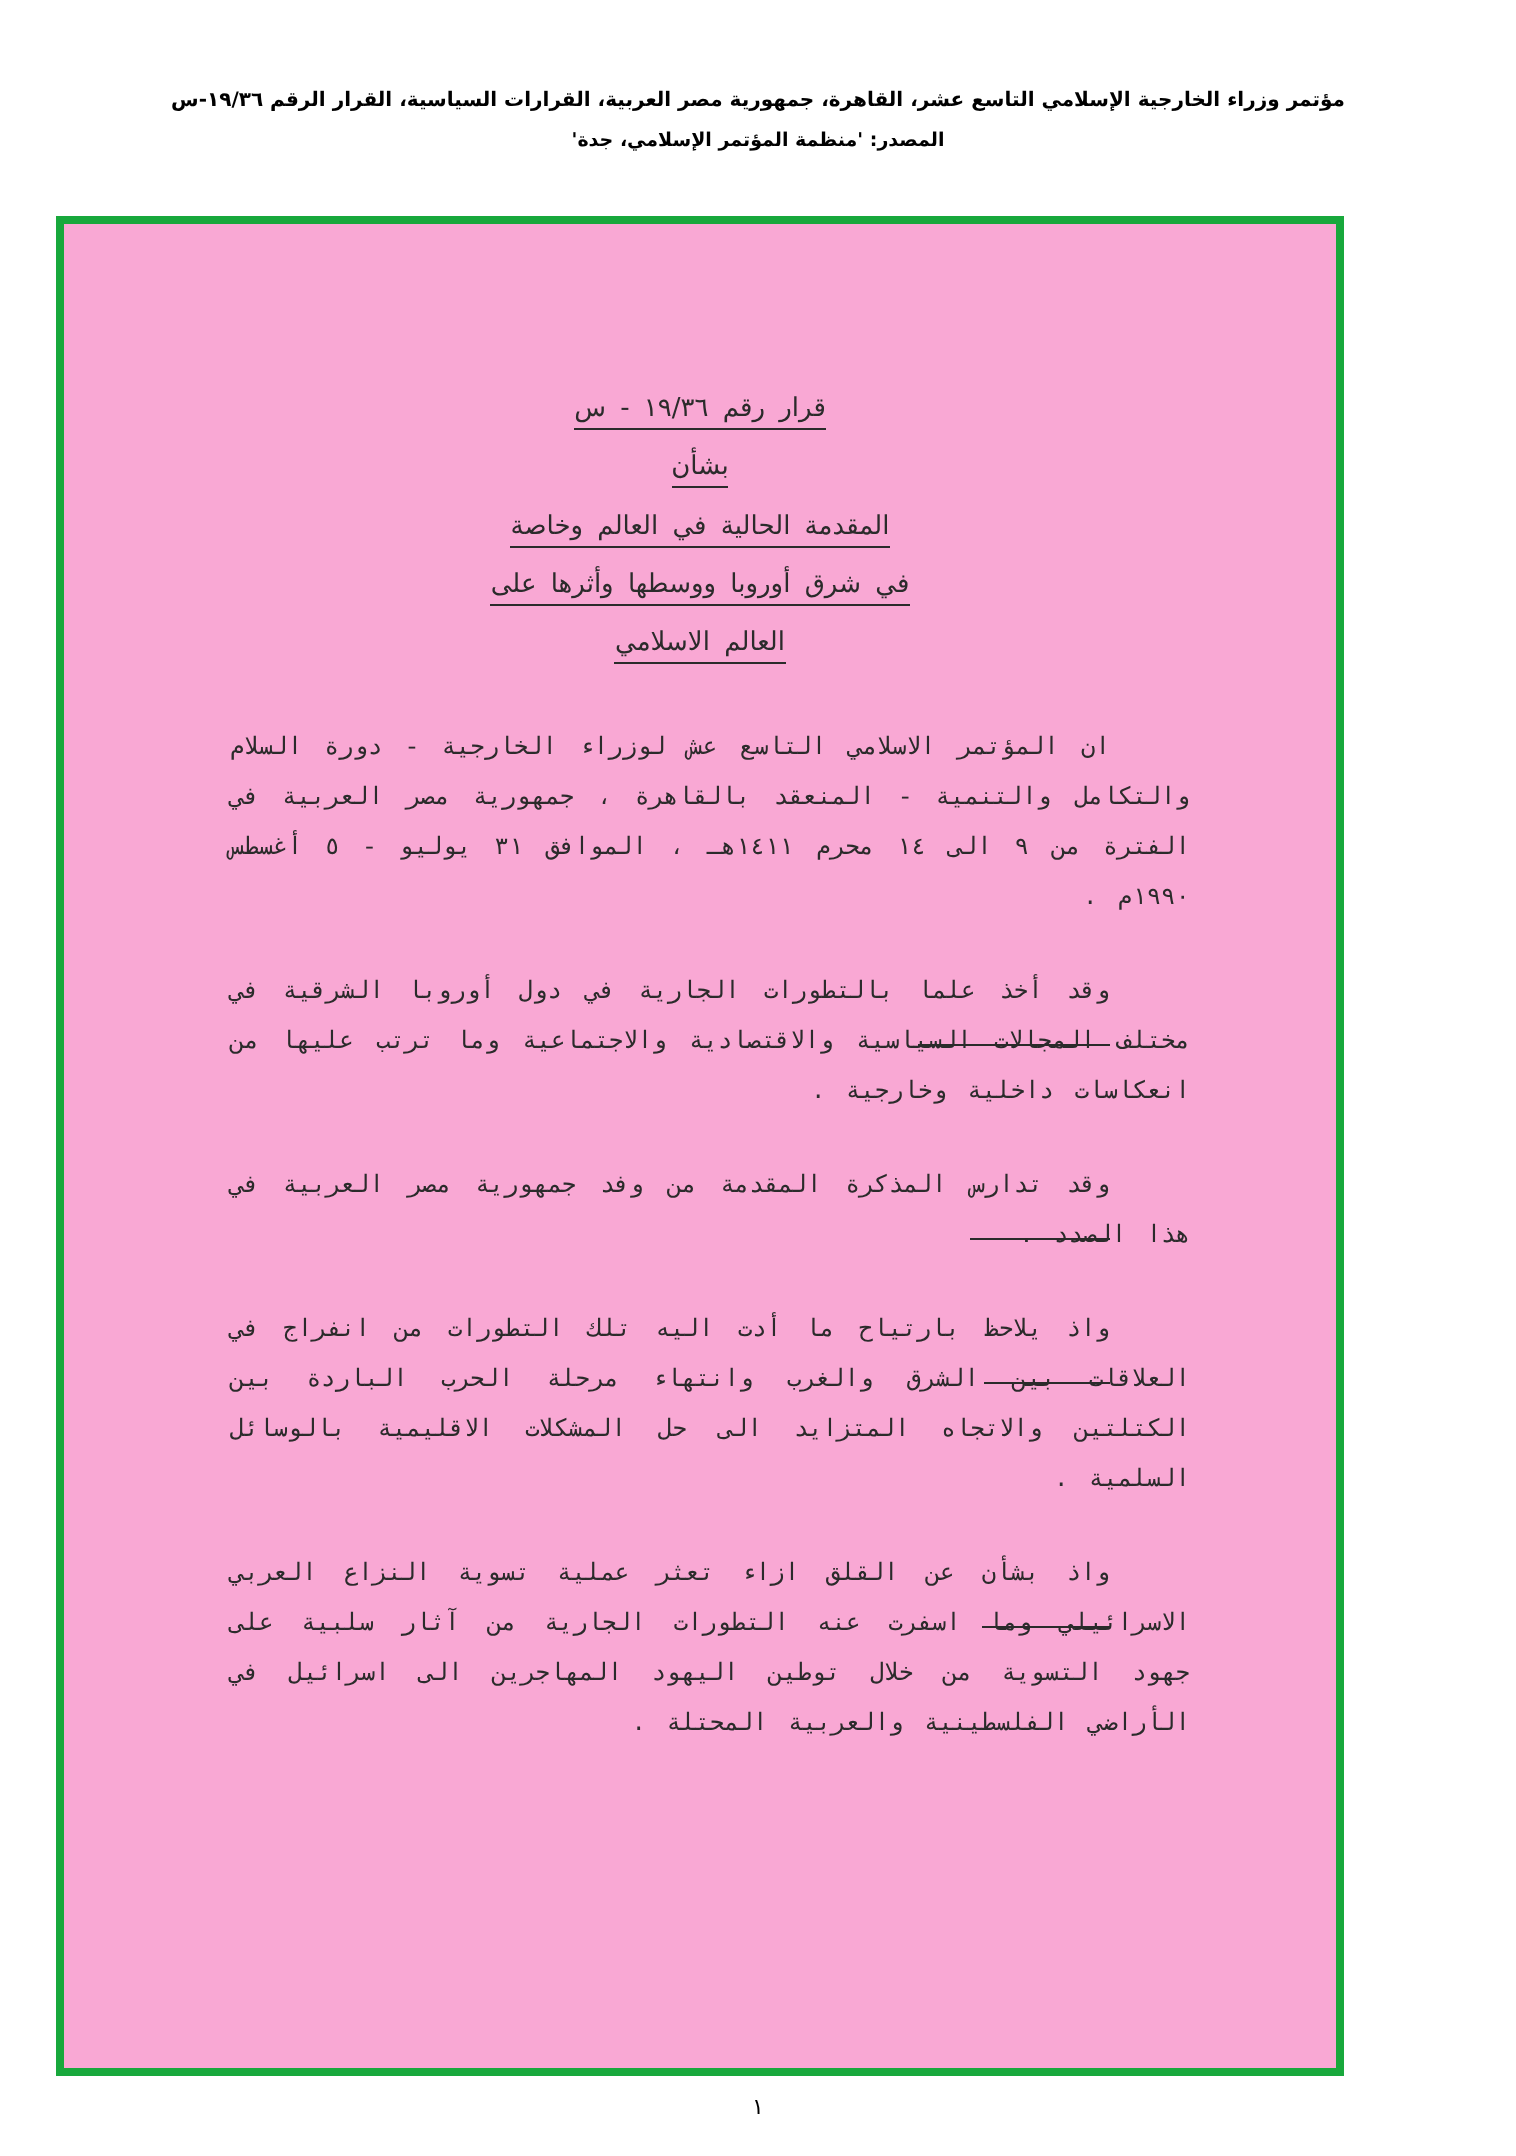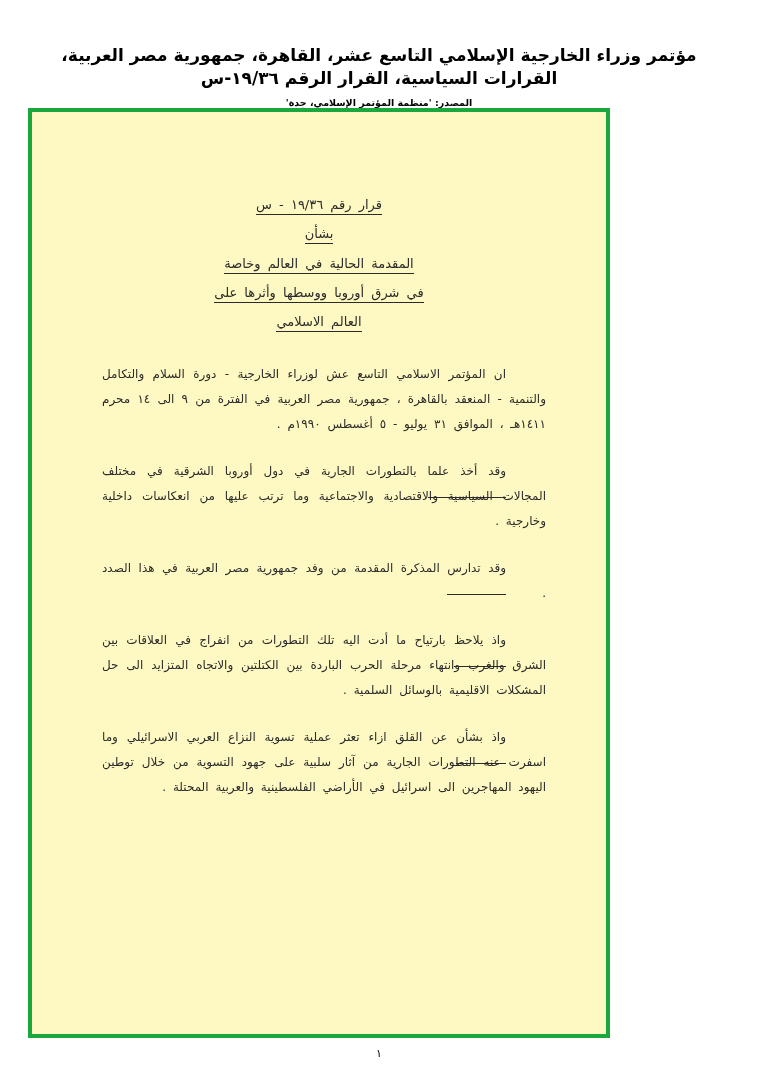--- a/index.html
+++ b/index.html
@@ -19,45 +19,45 @@
   
   .doc-header {
     position: absolute;
     top: 44px;
     left: 0;
     width: 758px;
     text-align: center;
   }
   .header-title {
     font-family: "DejaVu Sans", sans-serif;
-    font-size: 17px;
+    font-size: 10px;
     font-weight: bold;
     color: #000000;
     line-height: 1.35;
     direction: rtl;
     padding: 0 40px;
   }
   .header-source {
     margin-top: 7px;
     font-family: "DejaVu Sans", sans-serif;
     font-size: 9.5px;
     font-weight: bold;
     color: #000000;
     direction: rtl;
   }
 
   
   .page-frame {
     position: absolute;
     top: 108px;
     left: 28px;
-    width: 582px;
+    width: 644px;
     height: 930px;
     border: 4px solid #18a83c;
-    background: #fef9c3;
+    background: #f9a8d4;
     box-sizing: border-box;
   }
   .page-inner {
     position: absolute;
     top: 0;
     left: 0;
     right: 0;
     bottom: 0;
     padding: 42px 54px 20px 54px;
     box-sizing: border-box;
@@ -96,22 +96,23 @@
     padding: 0 6px 0 16px;
   }
   .body-block + .body-block {
     margin-top: 22px;
   }
   .body-block .lead {
     border-bottom: 1px solid #2b2b2b;
     padding-bottom: 19px;
   }
   .body-block p {
-    margin: 0;
+    margin: 13px;
     text-indent: 40px;
+    font-family: Liberation Mono, monospace;
   }
 
   
   .page-number {
     position: absolute;
     top: 1047px;
     left: 0;
     width: 758px;
     text-align: center;
     font-family: "DejaVu Sans", sans-serif;

